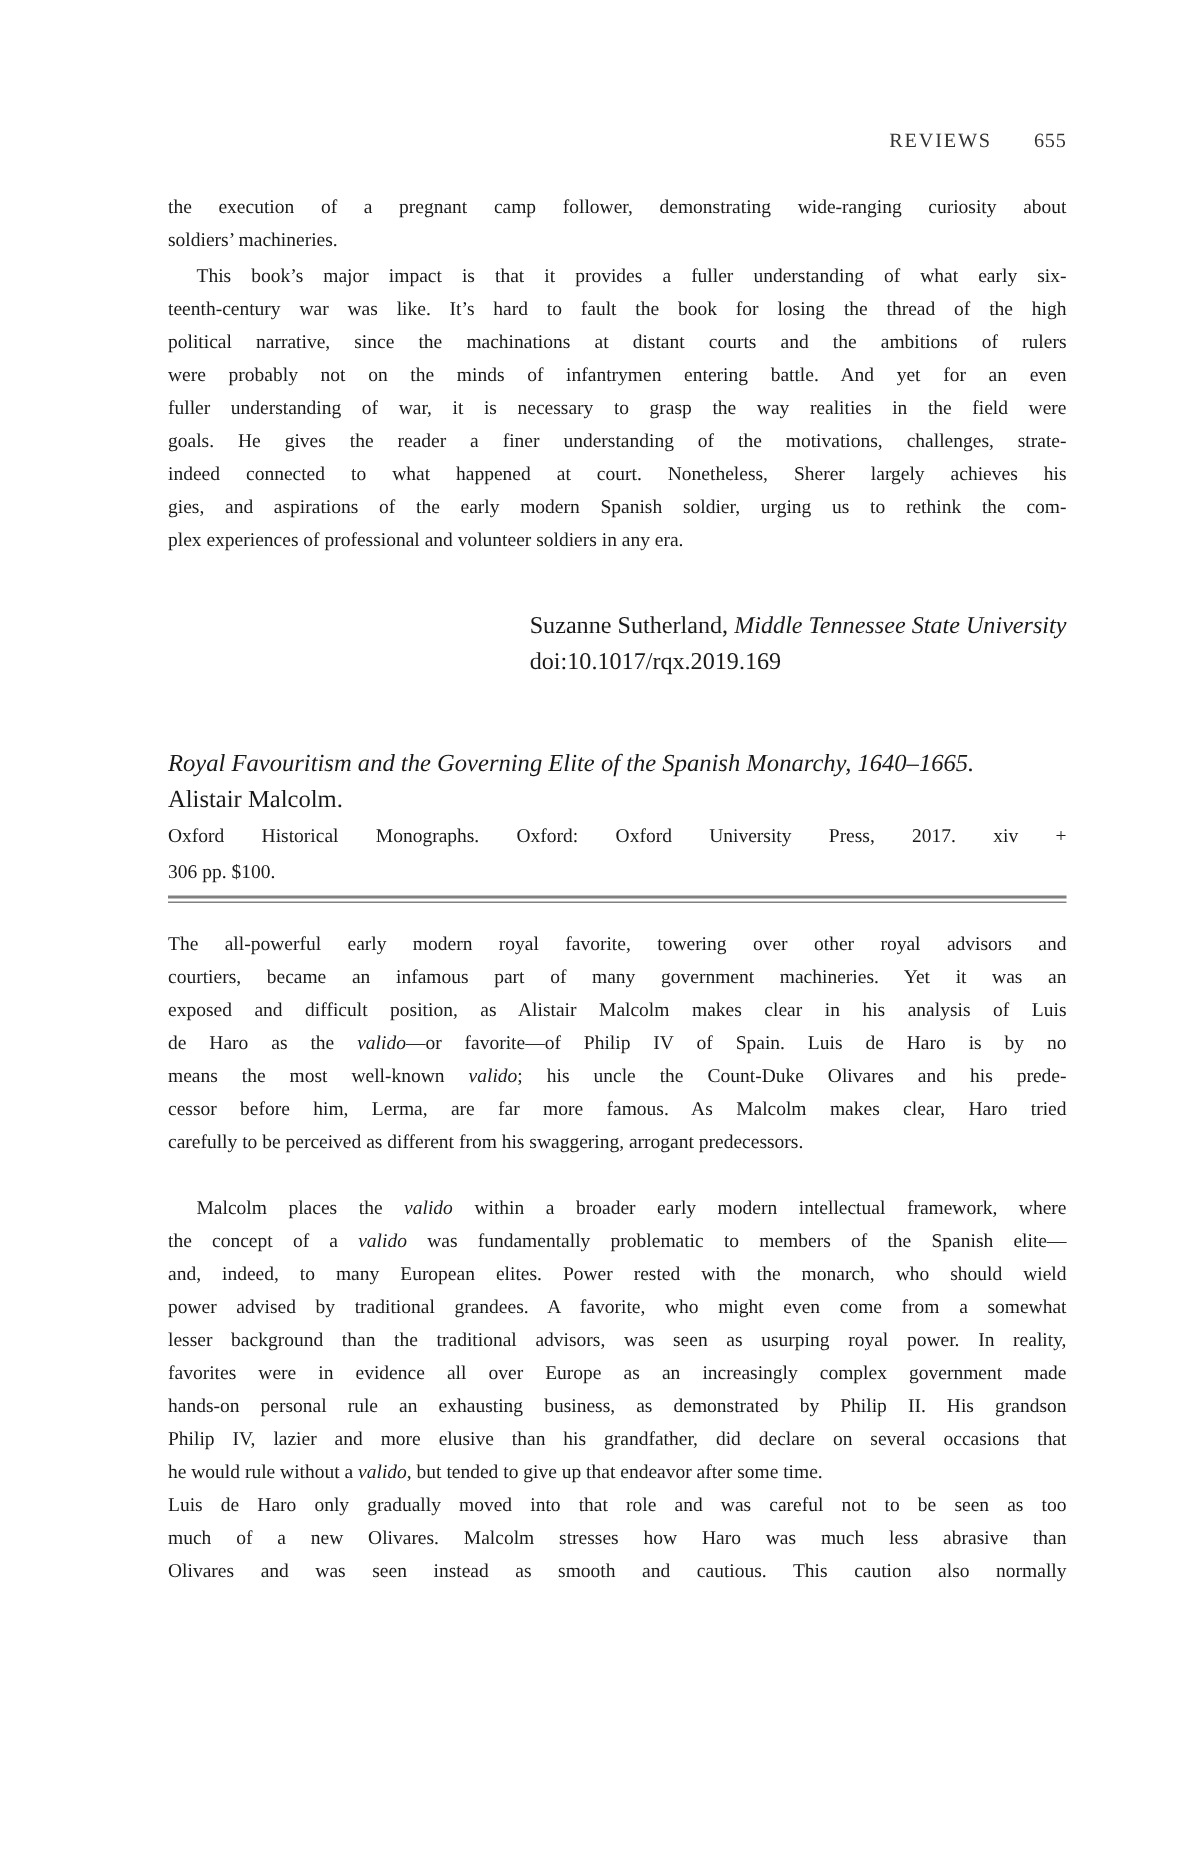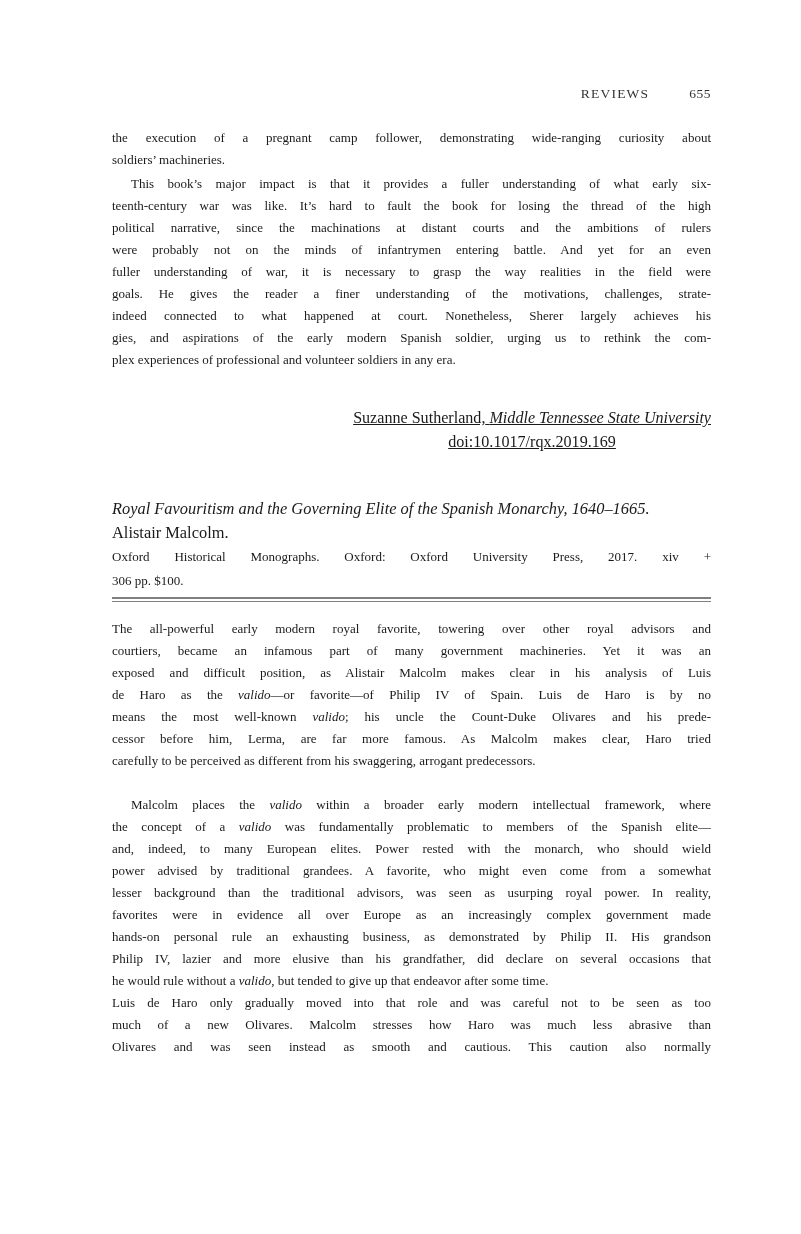--- a/index.html
+++ b/index.html
@@ -1,26 +1,26 @@
 <!DOCTYPE html>
 <html><head>
 <meta charset="utf-8">
 <style>
   html, body { margin: 0; padding: 0; background: #ffffff; }
   body { width: 801px; height: 1234px; position: relative; overflow: hidden;
          font-family: "Liberation Serif", "DejaVu Serif", serif; color: #1a1a1a; }
   .page { position: absolute; left: 112px; top: 0; width: 599px; }
   .header { position: absolute; top: 86px; right: 0; font-size: 13.5px; letter-spacing: 1.2px; color: #333; }
-  .header .pg { margin-left: 40px; letter-spacing: 0.5px; }
+  .header .pg { margin-left: 28px; letter-spacing: 0.5px; }
   .line { display: block; font-size: 13px; line-height: 22px; height: 22px; white-space: nowrap;
           text-align: justify; text-align-last: justify; }
   .line.last { text-align-last: left; }
   .line.indent { text-indent: 19px; }
   .block { position: absolute; left: 0; width: 599px; }
-  .sig { position: absolute; right: 0; text-align: center; font-size: 16.1px; line-height: 24px; text-decoration: underline; }
+  .sig { position: absolute; right: 0; text-align: left; font-size: 16.1px; line-height: 24px; }
   i { font-style: italic; }
   .title { font-size: 16.4px; }
   .rule1 { position: absolute; left: 0; width: 599px; height: 2px; background: #808080; }
   .rule2 { position: absolute; left: 0; width: 599px; height: 1px; background: #808080; }
 </style>
 </head>
 <body>
 
 <div class="page">
 

